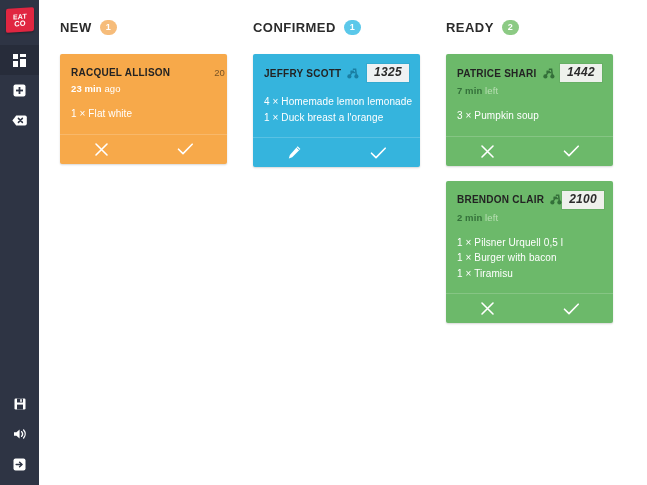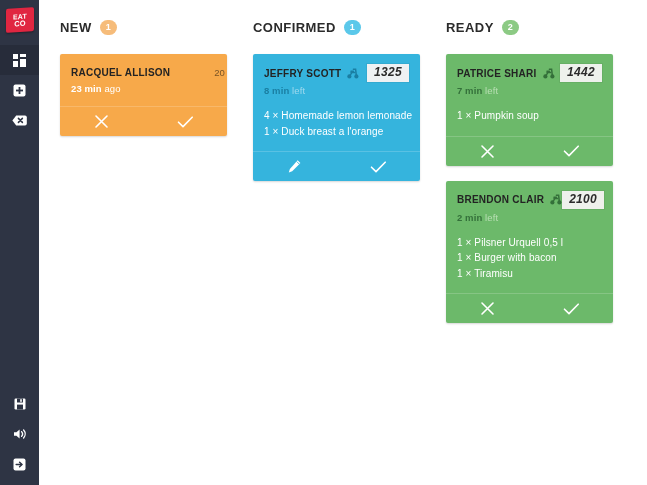--- a/index.html
+++ b/index.html
@@ -247,20 +247,23 @@
               <div class="spacer"></div>
               <div class="eta-plain">20 min</div>
               <span class="mode-icon">
                 <svg width="11" height="14" viewBox="0 0 11 14">
                   <circle cx="5.6" cy="1.7" r="1.6" fill="#9a6a22"></circle>
                   <path d="M5.6 3.6 L3.4 5.0 L3.4 7.4 L1.2 5.6 M5.6 3.6 L7.6 5.0 L9.4 4.2 M5.4 6.2 L4.0 9.4 L2.6 13.2 M5.4 6.2 L7.0 9.2 L7.6 13.2" stroke="#9a6a22" stroke-width="1.6" fill="none" stroke-linecap="round" stroke-linejoin="round"></path>
                 </svg>
               </span>
             </div>
             <div class="sub-line sub-new"><span class="strong">23 min</span><span class="soft"> ago</span></div>
+            <div class="items">
+              <div class="item-line">1 × Flat white</div>
+            </div>
           </div>
           <div class="card-foot">
             <div class="foot-btn">
               <span>
                 <svg width="15" height="15" viewBox="0 0 15 15">
                   <path d="M2 2 L13 13 M13 2 L2 13" stroke="#ffffff" stroke-width="1.6" stroke-linecap="round"></path>
                 </svg>
               </span>
             </div>
             <div class="foot-btn">
@@ -287,21 +290,20 @@
                   <circle cx="2.4" cy="8.4" r="2.1" fill="#1a7fa3"></circle>
                   <circle cx="9.4" cy="8.4" r="2.1" fill="#1a7fa3"></circle>
                   <path d="M2.4 8.4 L5.0 4.4 L7.6 4.4" stroke="#1a7fa3" stroke-width="1.5" fill="none" stroke-linecap="round"></path>
                   <path d="M6.4 1.2 H8.6 L9.4 8.4" stroke="#1a7fa3" stroke-width="1.5" fill="none" stroke-linecap="round"></path>
                   <rect x="3.4" y="2.6" width="3.6" height="2.4" rx="0.5" fill="#1a7fa3"></rect>
                 </svg>
               </span>
               <div class="spacer"></div>
               <div class="order-no onblue">1325</div>
             </div>
-            <div class="sub-line sub-dim-confirmed"><span class="strong">8 min</span><span class="soft"> left</span></div>
             <div class="items">
               <div class="item-line">4 × Homemade lemon lemonade</div>
               <div class="item-line">1 × Duck breast a l'orange</div>
             </div>
           </div>
           <div class="card-foot">
             <div class="foot-btn">
               <span>
                 <svg width="15" height="15" viewBox="0 0 15 15">
                   <path d="M10.6 1.2 L13.4 4.0 L5.2 12.2 L1.8 13.4 L2.9 9.9 Z" fill="#ffffff"></path>
@@ -335,21 +337,21 @@
                   <path d="M2.4 8.4 L5.0 4.4 L7.6 4.4" stroke="#34703a" stroke-width="1.5" fill="none" stroke-linecap="round"></path>
                   <path d="M6.4 1.2 H8.6 L9.4 8.4" stroke="#34703a" stroke-width="1.5" fill="none" stroke-linecap="round"></path>
                   <rect x="3.4" y="2.6" width="3.6" height="2.4" rx="0.5" fill="#34703a"></rect>
                 </svg>
               </span>
               <div class="spacer"></div>
               <div class="order-no">1442</div>
             </div>
             <div class="sub-line sub-dim-ready"><span class="strong">7 min</span><span class="soft"> left</span></div>
             <div class="items">
-              <div class="item-line">1 × Pumpkin soup</div>
+              <div class="item-line">3 × Pumpkin soup</div>
             </div>
           </div>
           <div class="card-foot">
             <div class="foot-btn">
               <span>
                 <svg width="15" height="15" viewBox="0 0 15 15">
                   <path d="M2 2 L13 13 M13 2 L2 13" stroke="#ffffff" stroke-width="1.6" stroke-linecap="round"></path>
                 </svg>
               </span>
             </div>

